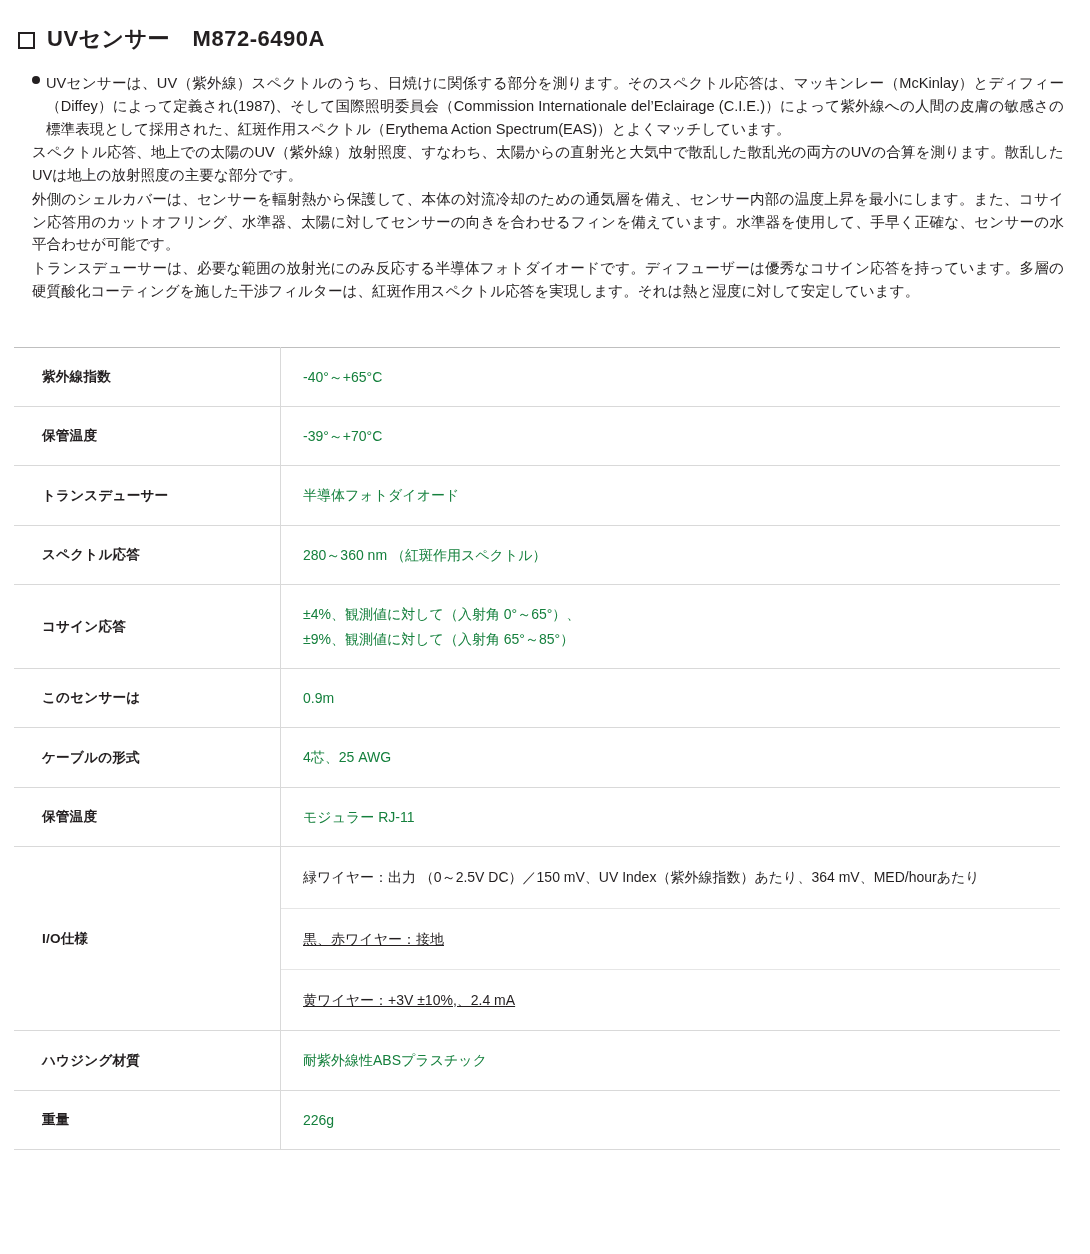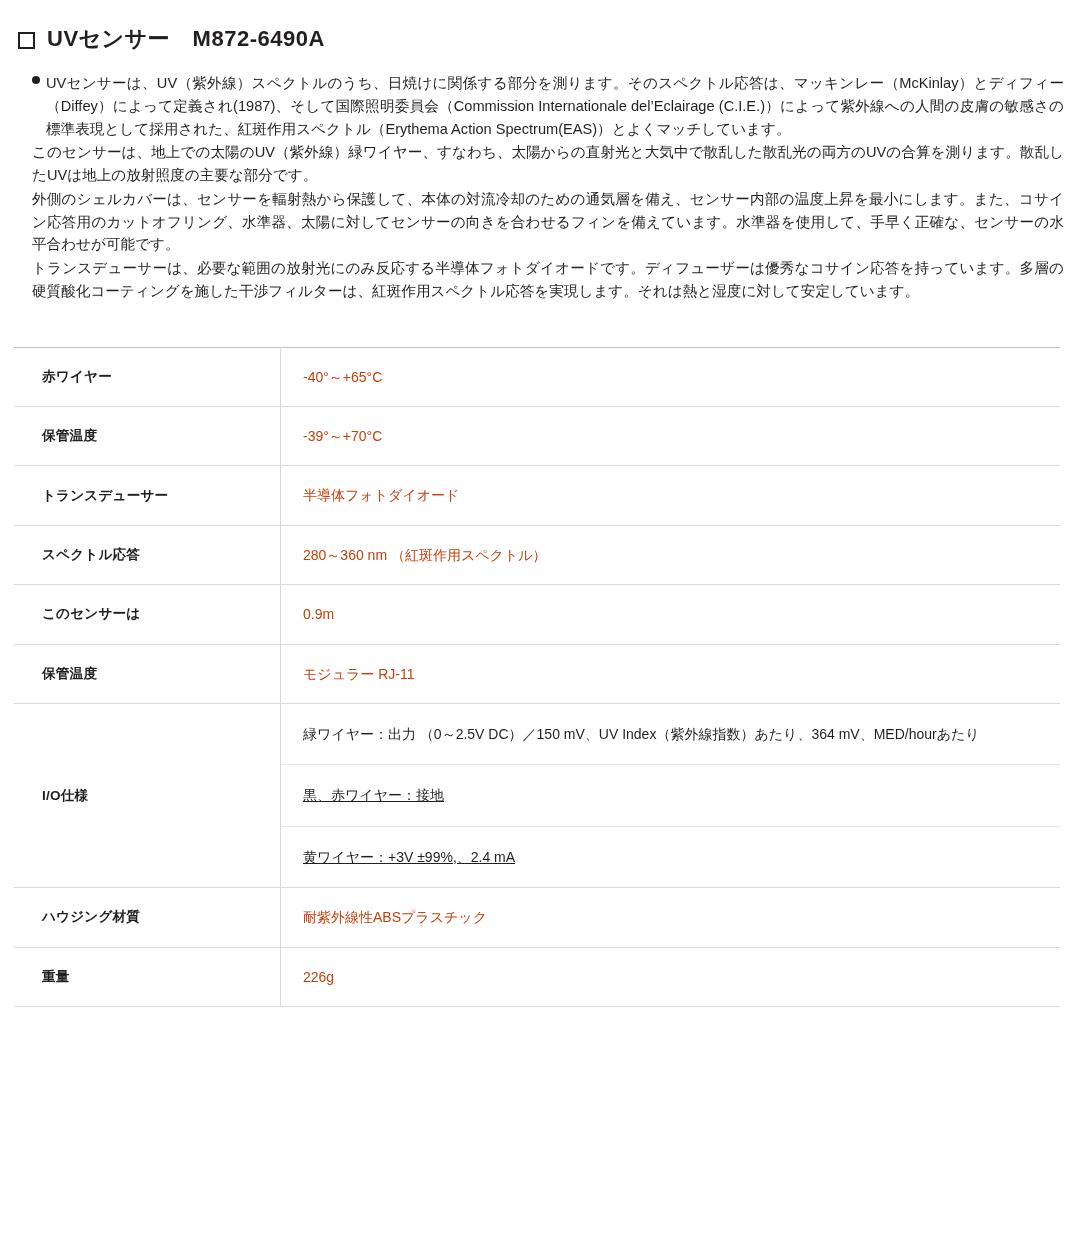--- a/index.html
+++ b/index.html
@@ -91,21 +91,21 @@
     font-weight: bold;
     font-size: 13.6px;
     letter-spacing: 0.2px;
     border-right: 1px solid #d9d9d9;
     color: #231f20;
   }
   .spec-table td.value {
     padding-left: 22px;
     font-size: 14px;
     line-height: 1.6;
-    color: #c2410c;
+    color: #15803d;
   }
   .spec-table td.value .line + .line {
     margin-top: 2px;
   }
   
   .io-group td.label {
     vertical-align: middle;
   }
   .io-sub {
     padding: 0 !important;
@@ -127,29 +127,29 @@
   <div class="title-row">
     <span class="title-bullet"></span>
     <span class="title-text">UVセンサー　M872-6490A</span>
   </div>
 
   <div class="intro">
     <p class="first">
       <span class="dot-bullet"></span>
       <span>UVセンサーは、UV（紫外線）スペクトルのうち、日焼けに関係する部分を測ります。そのスペクトル応答は、マッキンレー（McKinlay）とディフィー（Diffey）によって定義され(1987)、そして国際照明委員会（Commission Internationale del’Eclairage (C.I.E.)）によって紫外線への人間の皮膚の敏感さの標準表現として採用された、紅斑作用スペクトル（Erythema Action Spectrum(EAS)）とよくマッチしています。</span>
     </p>
-    <p>このセンサーは、地上での太陽のUV（紫外線）緑ワイヤー、すなわち、太陽からの直射光と大気中で散乱した散乱光の両方のUVの合算を測ります。散乱したUVは地上の放射照度の主要な部分です。</p>
+    <p>スペクトル応答、地上での太陽のUV（紫外線）放射照度、すなわち、太陽からの直射光と大気中で散乱した散乱光の両方のUVの合算を測ります。散乱したUVは地上の放射照度の主要な部分です。</p>
     <p>外側のシェルカバーは、センサーを輻射熱から保護して、本体の対流冷却のための通気層を備え、センサー内部の温度上昇を最小にします。また、コサイン応答用のカットオフリング、水準器、太陽に対してセンサーの向きを合わせるフィンを備えています。水準器を使用して、手早く正確な、センサーの水平合わせが可能です。</p>
     <p>トランスデューサーは、必要な範囲の放射光にのみ反応する半導体フォトダイオードです。ディフューザーは優秀なコサイン応答を持っています。多層の硬質酸化コーティングを施した干渉フィルターは、紅斑作用スペクトル応答を実現します。それは熱と湿度に対して安定しています。</p>
   </div>
 
   <table class="spec-table">
     <tbody>
       <tr>
-        <td class="label">赤ワイヤー</td>
+        <td class="label">紫外線指数</td>
         <td class="value">
           <div class="line">-40°～+65°C</div>
         </td>
       </tr>
       <tr>
         <td class="label">保管温度</td>
         <td class="value">
           <div class="line">-39°～+70°C</div>
         </td>
       </tr>
@@ -159,37 +159,50 @@
           <div class="line">半導体フォトダイオード</div>
         </td>
       </tr>
       <tr>
         <td class="label">スペクトル応答</td>
         <td class="value">
           <div class="line">280～360 nm （紅斑作用スペクトル）</div>
         </td>
       </tr>
       <tr>
+        <td class="label">コサイン応答</td>
+        <td class="value">
+          <div class="line">±4%、観測値に対して（入射角 0°～65°）、</div>
+          <div class="line">±9%、観測値に対して（入射角 65°～85°）</div>
+        </td>
+      </tr>
+      <tr>
         <td class="label">このセンサーは</td>
         <td class="value">
           <div class="line">0.9m</div>
+        </td>
+      </tr>
+      <tr>
+        <td class="label">ケーブルの形式</td>
+        <td class="value">
+          <div class="line">4芯、25 AWG</div>
         </td>
       </tr>
       <tr>
         <td class="label">保管温度</td>
         <td class="value">
           <div class="line">モジュラー RJ-11</div>
         </td>
       </tr>
       <tr class="io-group">
         <td class="label">I/O仕様</td>
         <td class="io-sub">
           <div class="io-row">緑ワイヤー：出力 （0～2.5V DC）／150 mV、UV Index（紫外線指数）あたり、364 mV、MED/hourあたり</div>
           <div class="io-row">黒、赤ワイヤー：接地</div>
-          <div class="io-row">黄ワイヤー：+3V ±99%,、2.4 mA</div>
+          <div class="io-row">黄ワイヤー：+3V ±10%,、2.4 mA</div>
         </td>
       </tr>
       <tr>
         <td class="label">ハウジング材質</td>
         <td class="value">
           <div class="line">耐紫外線性ABSプラスチック</div>
         </td>
       </tr>
       <tr>
         <td class="label">重量</td>

